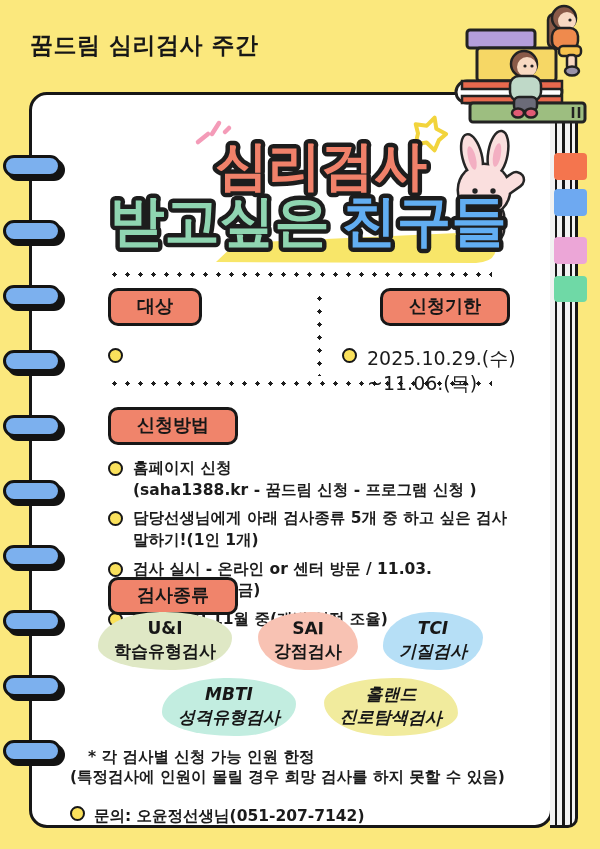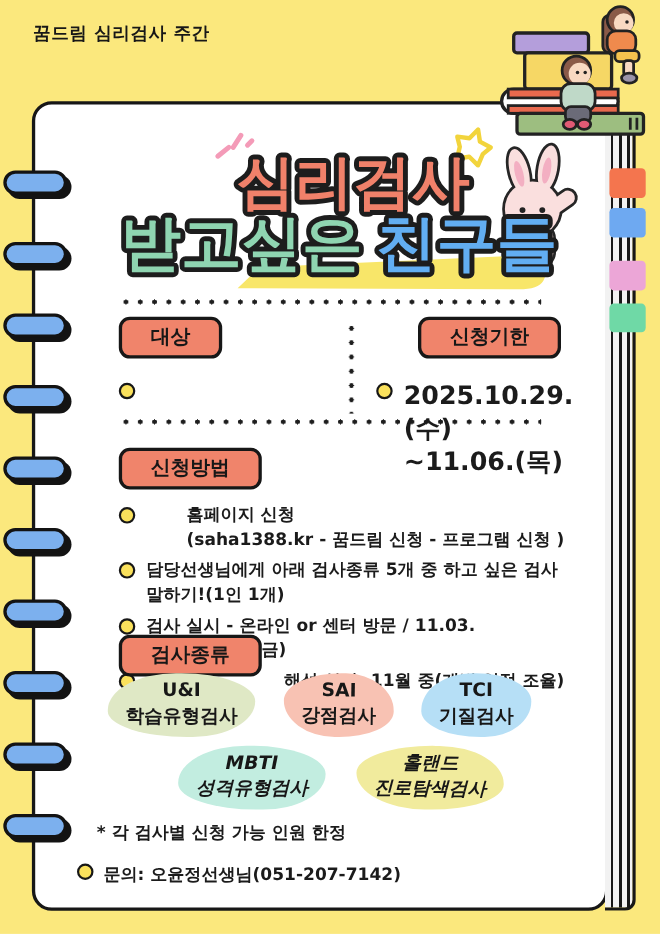--- a/index.html
+++ b/index.html
@@ -1,19 +1,19 @@
 <!DOCTYPE html>
 <html><head>
 <meta charset="utf-8">
 <style>
   * { margin:0; padding:0; box-sizing:border-box; }
   body { font-family: "DejaVu Sans", "Liberation Sans", sans-serif; }
   .poster{ position:relative; width:600px; height:849px; background:#FBE87D; overflow:hidden; color:#1b1b1b;}
 
-  .header-title{ position:absolute; left:30px; top:20px; font-size:16px; font-weight:800; letter-spacing:.5px; color:#171717;}
+  .header-title{ position:absolute; left:30px; top:30px; font-size:23px; font-weight:800; letter-spacing:.5px; color:#171717;}
 
   .card{ position:absolute; left:29px; top:92px; width:524px; height:736px; background:#ffffff; border:3.5px solid #171717; border-radius:18px; }
 
   .page-stack{ position:absolute; left:550px; top:114px; width:28px; height:714px;
       background:repeating-linear-gradient(90deg,#f2f2f2 0 5px,#171717 5px 7.5px);
       border-top:3px solid #171717; border-right:3px solid #171717; border-bottom:3px solid #171717;
       border-radius:0 7px 10px 0;}
 
   .tab{ position:absolute; left:554px; width:33px; height:27px; border-radius:4px;}
   .tab.t1{ top:153px;} .tab.t2{ top:189px;} .tab.t3{ top:237px;} .tab.t4{ top:276px; height:26px;}
@@ -27,25 +27,25 @@
   .dl1{ left:108px; top:272px; width:384px;}
   .dl2{ left:108px; top:381px; width:384px;}
   .dots-v{ position:absolute; width:5px; background-image:radial-gradient(circle,#1e1e1e 0 2.1px,transparent 2.2px); background-size:5px 13px; background-repeat:repeat-y; left:317px; top:292px; height:84px;}
 
   .badge{ display:inline-block; border:3px solid #171717; border-radius:10px; padding:3px 26px 5px; font-size:18px; font-weight:800; color:#171717;}
 
   .col-target{ position:absolute; left:108px; top:288px; width:205px;}
   .col-deadline{ position:absolute; left:342px; top:288px; width:175px;}
   .bullet-row{ display:flex; align-items:flex-start; gap:10px; font-size:16px; font-weight:700; line-height:1.3; margin-top:20px;}
   .bullet{ width:15px; height:15px; border-radius:50%; border:2.5px solid #171717; flex:none; margin-top:2px;}
-  .dl-text{ font-size:23px; font-weight:700;}
+  .dl-text{ font-size:19px; font-weight:400;}
 
   .method-block{ position:absolute; left:108px; top:407px; width:405px;}
   .method-list{ margin-top:13px; list-style:none;}
-  .method-item{ display:flex; gap:10px; font-size:15.5px; font-weight:700; line-height:1.4; margin-bottom:7px;justify-content:space-between;}
+  .method-item{ display:flex; gap:10px; font-size:15.5px; font-weight:700; line-height:1.4; margin-bottom:7px;}
   .method-item .bullet{ margin-top:3px;}
   .m-sub{ font-weight:700;}
 
   .types-badge-wrap{ position:absolute; left:108px; top:577px;}
   .chip-row{ position:absolute; display:flex; justify-content:space-between;}
   .row1{ left:98px; top:612px; width:385px;}
   .row2{ left:162px; top:678px; width:296px;font-style:italic;}
   .chip{ text-align:center; padding:5px 16px 7px; font-weight:800; font-size:17px; line-height:1.35; color:#171717;
          border-radius:48% 52% 44% 56% / 60% 46% 58% 42%;}
   .chip:nth-child(2n){ transform:rotate(.8deg); border-radius:55% 45% 52% 48% / 45% 60% 42% 58%;}
@@ -202,37 +202,38 @@
   </div>
   <div class="chip-row row1">
     <div class="chip" style="background: rgb(223, 232, 197);">
       <span>U&amp;I</span><br>
       <span>학습유형검사</span>
     </div>
     <div class="chip" style="background: rgb(248, 194, 179);">
       <span>SAI</span><br>
       <span>강점검사</span>
     </div>
-    <div class="chip" style="background: rgb(182, 223, 246);">
+    <div class="chip" style="background: rgb(182, 223, 246); font-style: italic;">
       <span>TCI</span><br>
       <span>기질검사</span>
     </div>
   </div>
   <div class="chip-row row2">
     <div class="chip" style="background: rgb(194, 237, 224);">
       <span>MBTI</span><br>
       <span>성격유형검사</span>
     </div>
     <div class="chip" style="background: rgb(241, 235, 157);">
       <span>홀랜드</span><br>
       <span>진로탐색검사</span>
     </div>
   </div>
 
   <div class="footer-block">
     <div class="note1">* 각 검사별 신청 가능 인원 한정</div>
+    <div>(특정검사에 인원이 몰릴 경우 희망 검사를 하지 못할 수 있음)</div>
     <div class="contact-row">
       <span class="bullet" style="background: rgb(250, 225, 92);"></span>
       <span>문의: 오윤정선생님(051-207-7142)</span>
     </div>
   </div>
 
 </div>
 
 </body></html>

